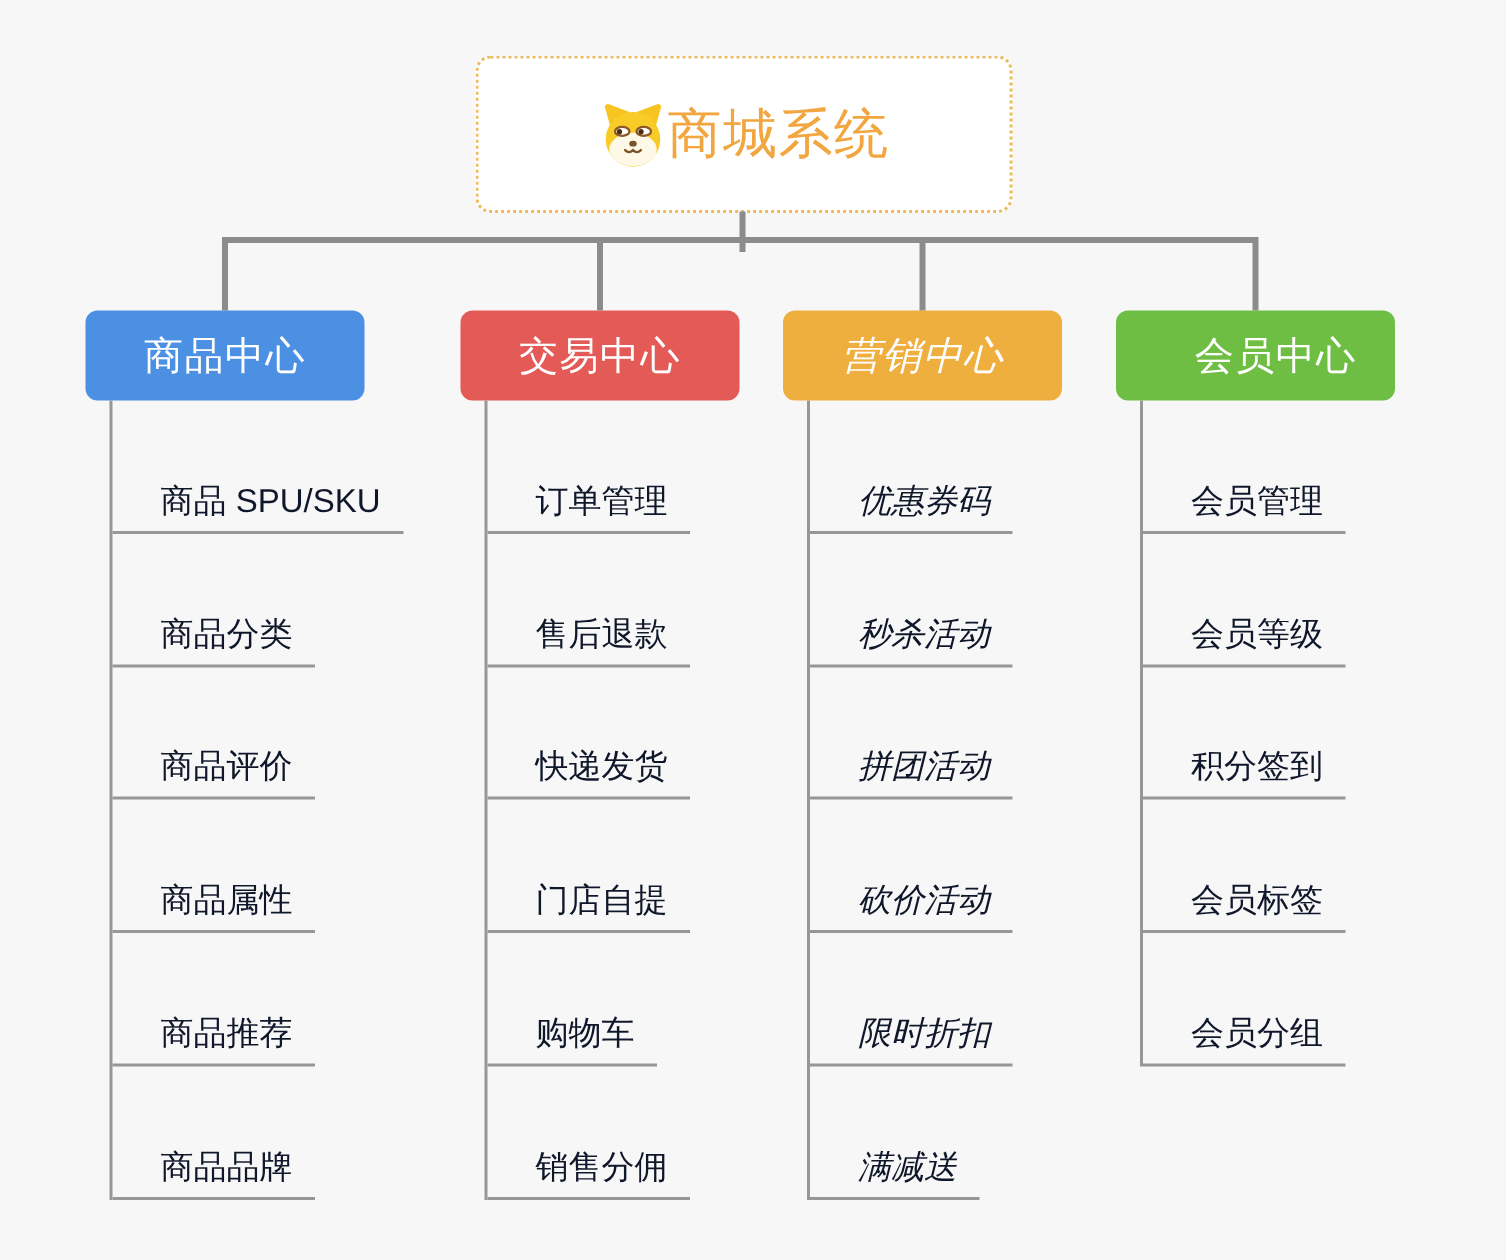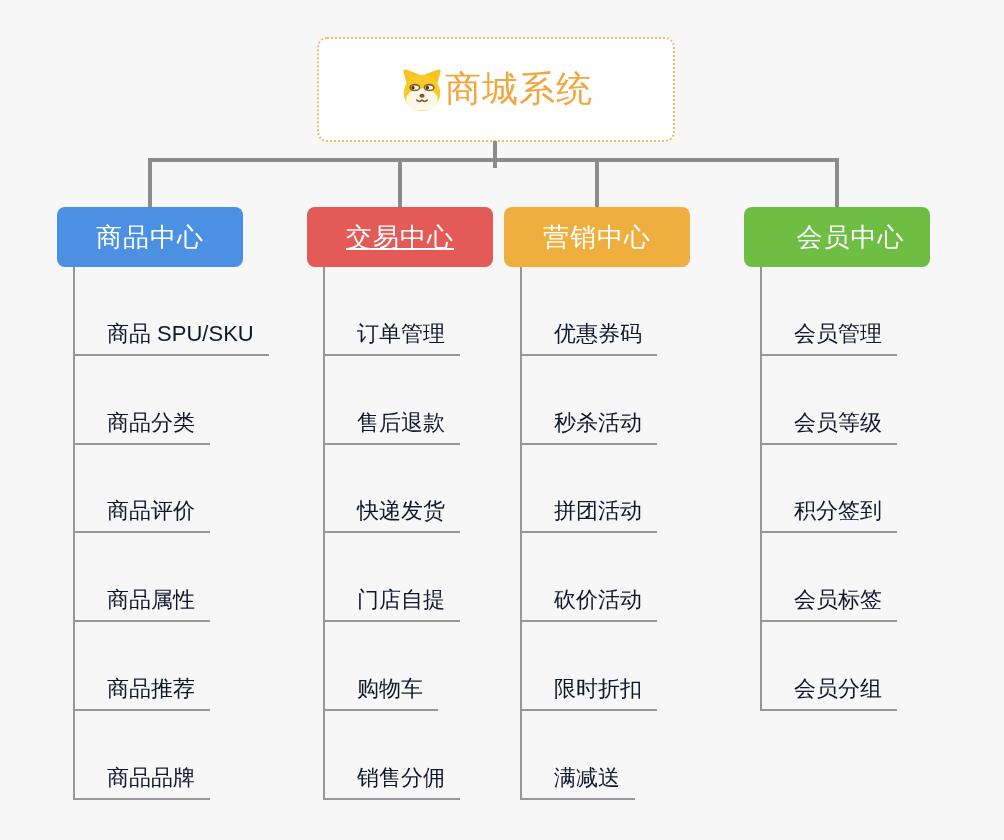--- a/index.html
+++ b/index.html
@@ -81,32 +81,32 @@
           <div class="child">商品分类</div>
           <div class="child">商品评价</div>
           <div class="child">商品属性</div>
           <div class="child">商品推荐</div>
           <div class="child">商品品牌</div>
         </div>
   </div>
 
   <div class="branch" style="left: 307px;">
     <div class="drop"></div>
-    <div class="node" style="background: rgb(228, 90, 87); text-decoration: underline;">交易中心</div>
+    <div class="node" style="background: rgb(228, 90, 87);">交易中心</div>
     <div class="children">
           <div class="child">订单管理</div>
           <div class="child">售后退款</div>
           <div class="child">快递发货</div>
           <div class="child">门店自提</div>
           <div class="child">购物车</div>
           <div class="child">销售分佣</div>
         </div>
   </div>
 
-  <div class="branch" style="left: 504px;">
+  <div class="branch" style="left: 522px; font-style: italic;">
     <div class="drop"></div>
     <div class="node" style="background: rgb(239, 175, 63);">营销中心</div>
     <div class="children">
           <div class="child">优惠券码</div>
           <div class="child">秒杀活动</div>
           <div class="child">拼团活动</div>
           <div class="child">砍价活动</div>
           <div class="child">限时折扣</div>
           <div class="child">满减送</div>
         </div>

